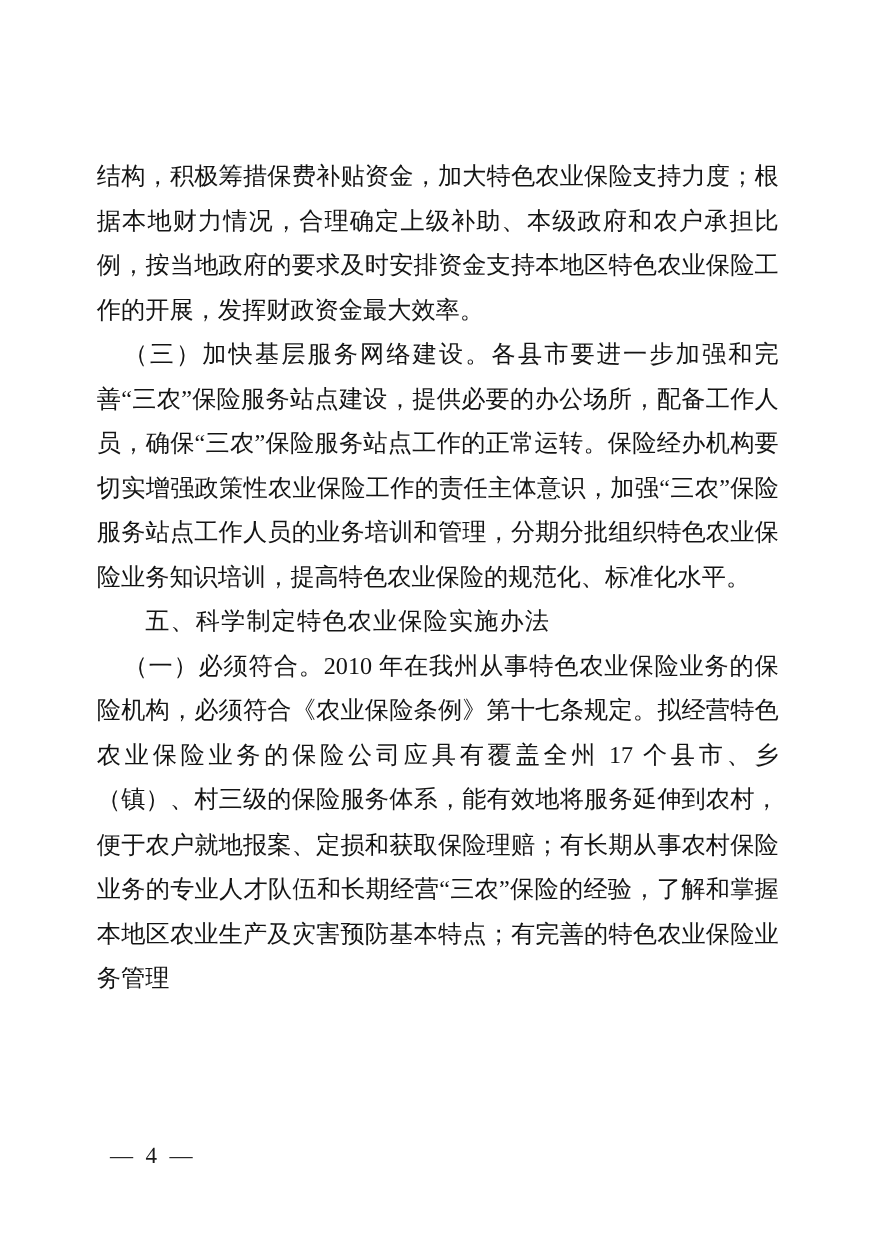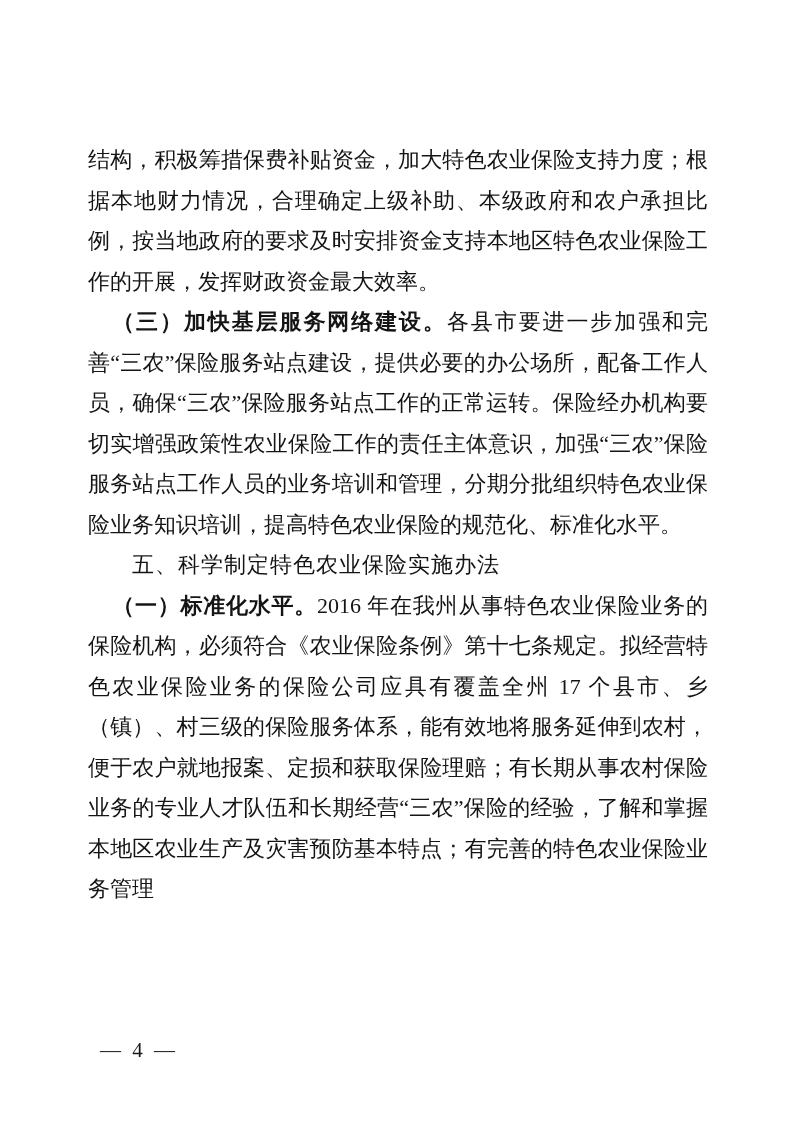--- a/index.html
+++ b/index.html
@@ -30,21 +30,21 @@
     line-height: 40.5px;
     color: #141414;
     text-align: justify;
     text-justify: inter-character;
   }
   .content p {
     margin: 0;
     text-align: justify;
   }
   .para-lead {
-    font-weight: bold;
+    font-weight: normal;
   }
   .indented {
     text-indent: 1.1em;
   }
   .section-heading {
     font-family: "Liberation Sans", sans-serif;
     font-weight: normal;
     text-indent: 2em;
     text-align: left;
     letter-spacing: 1px;
@@ -66,19 +66,19 @@
 
   <div class="content">
 
     <p>结构，积极筹措保费补贴资金，加大特色农业保险支持力度；根据本地财力情况，合理确定上级补助、本级政府和农户承担比例，按当地政府的要求及时安排资金支持本地区特色农业保险工作的开展，发挥财政资金最大效率。</p>
 
     <p class="indented"><span class="para-lead">（三）加快基层服务网络建设。</span><span>各县市要进一步加强和完善“三农”保险服务站点建设，提供必要的办公场所，配备工作人员，确保“三农”保险服务站点工作的正常运转。保险经办机构要切实增强政策性农业保险工作的责任主体意识，加强“三农”保险服务站点工作人员的业务培训和管理，分期分批组织特色农业保险业务知识培训，提高特色农业保险的规范化、标准化水平。</span></p>
 
 
     <p class="section-heading">五、科学制定特色农业保险实施办法</p>
 
-    <p class="indented"><span class="para-lead">（一）标准化水平。</span><span>2016 年在我州从事特色农业保险业务的保险机构，必须符合《农业保险条例》第十七条规定。拟经营特色农业保险业务的保险公司应具有覆盖全州 17 个县市、乡（镇）、村三级的保险服务体系，能有效地将服务延伸到农村，便于农户就地报案、定损和获取保险理赔；有长期从事农村保险业务的专业人才队伍和长期经营“三农”保险的经验，了解和掌握本地区农业生产及灾害预防基本特点；有完善的特色农业保险业务管理</span></p>
+    <p class="indented"><span class="para-lead">（一）必须符合。</span><span>2010 年在我州从事特色农业保险业务的保险机构，必须符合《农业保险条例》第十七条规定。拟经营特色农业保险业务的保险公司应具有覆盖全州 17 个县市、乡（镇）、村三级的保险服务体系，能有效地将服务延伸到农村，便于农户就地报案、定损和获取保险理赔；有长期从事农村保险业务的专业人才队伍和长期经营“三农”保险的经验，了解和掌握本地区农业生产及灾害预防基本特点；有完善的特色农业保险业务管理</span></p>
 
   </div>
 
   <div class="page-footer">— 4 —</div>
 
 </div>
 
 </body></html>

